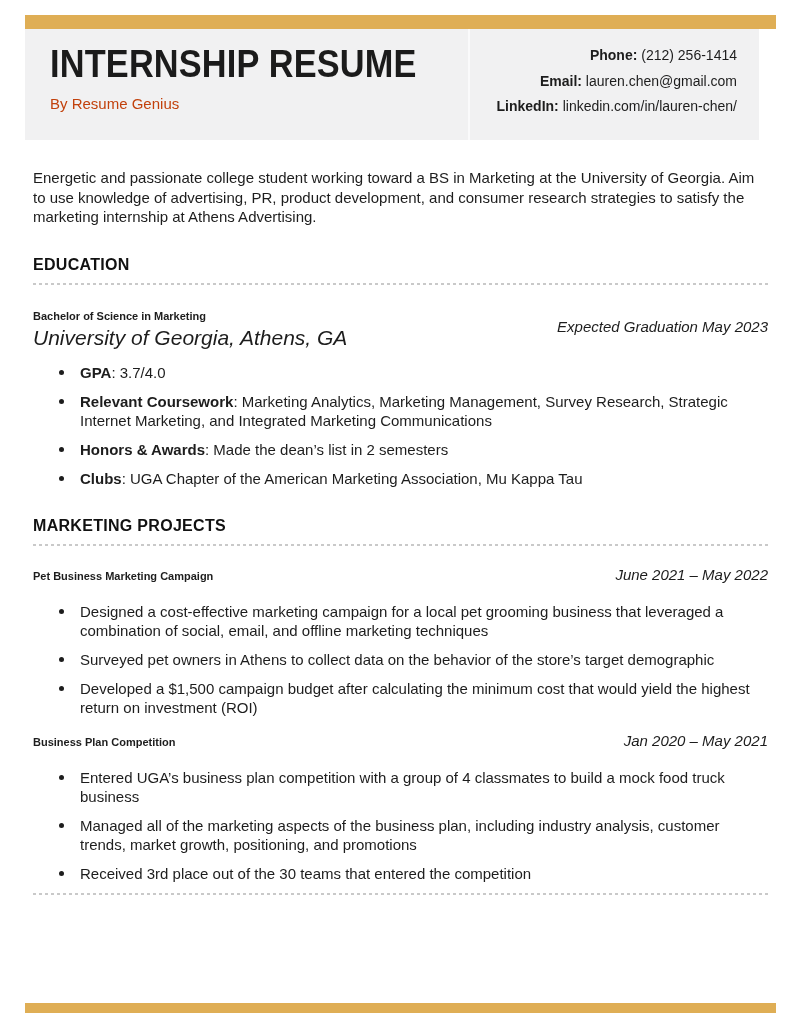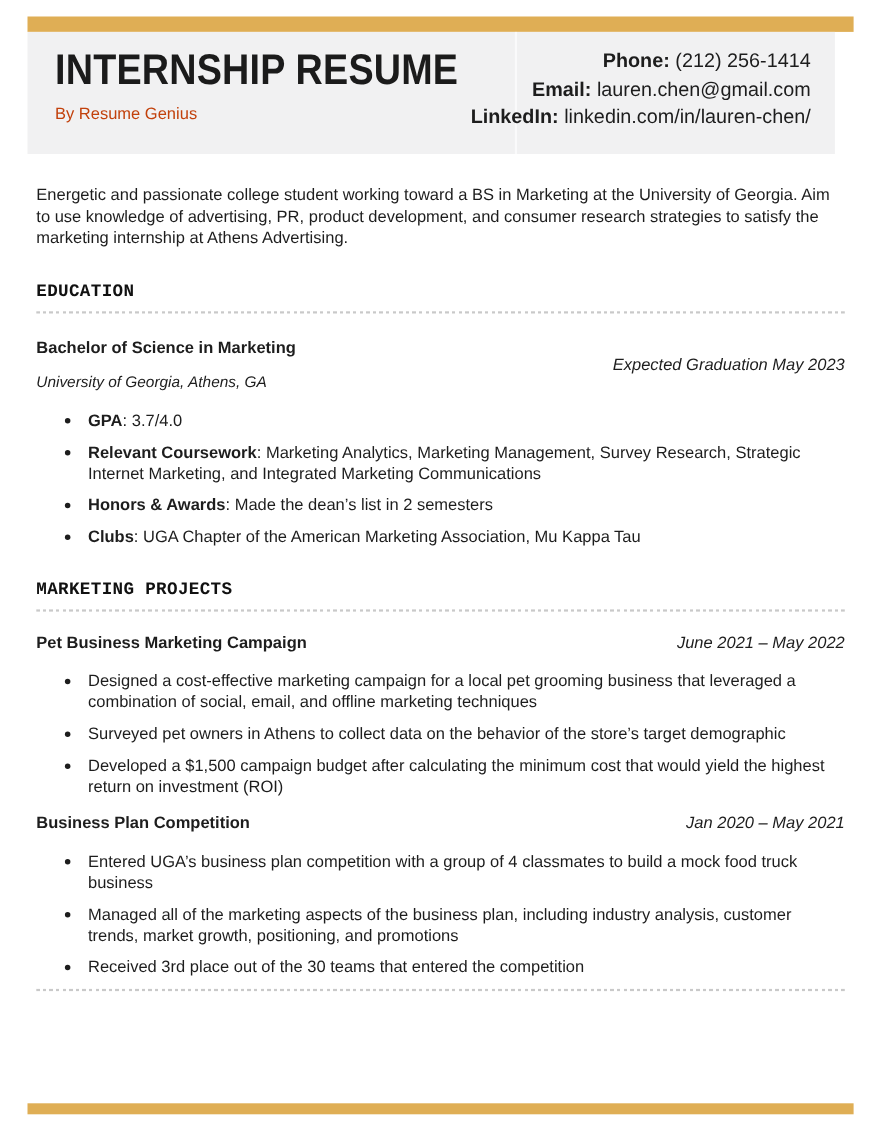--- a/index.html
+++ b/index.html
@@ -9,35 +9,35 @@
   
   .top-bar{position:absolute;left:25px;top:15px;width:751px;height:14px;background:#dfae55;}
 
   
   .header{position:absolute;left:25px;top:29px;width:734px;height:111px;background:#f1f1f2;}
   .header-divider{position:absolute;left:443px;top:0;width:2px;height:111px;background:rgba(255,255,255,0.65);}
   .header-left{position:absolute;left:25px;top:13px;}
   .page-title{margin:0;font-size:39px;font-weight:600;letter-spacing:0.2px;white-space:nowrap;
               transform:scaleX(0.88);transform-origin:left top;color:#1b1b1b;line-height:44px;}
   .byline{margin:9px 0 0;font-size:15px;color:#c2410c;}
-  .header-right{position:absolute;right:22px;top:14px;text-align:right;font-size:18px;line-height:25.5px;}
+  .header-right{position:absolute;right:22px;top:14px;text-align:right;font-size:14px;line-height:25.5px;}
   .header-right .lbl{font-weight:bold;}
 
   
   .content{position:absolute;left:33px;top:160px;width:735px;font-size:15px;}
   .summary{margin:8px 0 0;line-height:19.5px;}
 
-  .section-heading{font-size:16px;font-weight:bold;letter-spacing:0.3px;margin:29px 0 9px;color:#111;font-family:Liberation Mono, monospace;}
+  .section-heading{font-size:16px;font-weight:bold;letter-spacing:0.3px;margin:29px 0 9px;color:#111;}
   .rule{height:2px;background:repeating-linear-gradient(90deg,#c9c9c9 0 3px,transparent 3px 6px);}
 
   .entry-head{display:flex;justify-content:space-between;align-items:center;margin-top:23px;}
   .entry-head.single{align-items:baseline;margin-top:20px;}
   .entry-head.second{margin-top:15px;}
-  .entry-title{font-weight:bold;font-size:15px;line-height:17px;}
-  .entry-sub{font-style:italic;font-size:14px;line-height:17px;margin-top:14px;}
+  .entry-title{font-weight:bold;font-size:11px;line-height:17px;}
+  .entry-sub{font-style:italic;font-size:21px;line-height:17px;margin-top:4px;}
   .entry-date{font-style:italic;font-size:15px;white-space:nowrap;}
 
   ul.bullets{list-style:none;margin:17px 0 0;padding:0;}
   ul.bullets.skills{margin-top:24px;}
   ul.bullets li{position:relative;padding-left:47px;margin-bottom:10px;line-height:19px;}
   ul.bullets li::before{content:"";position:absolute;left:26px;top:7px;width:5px;height:5px;
                         border-radius:50%;background:#1d1d1d;}
   .b{font-weight:bold;}
 
   

